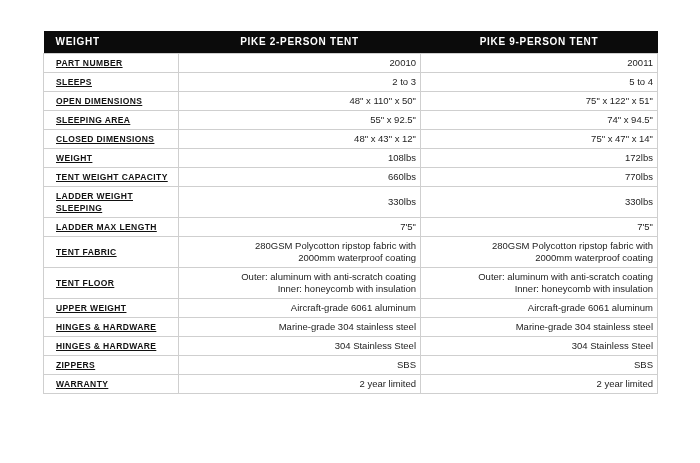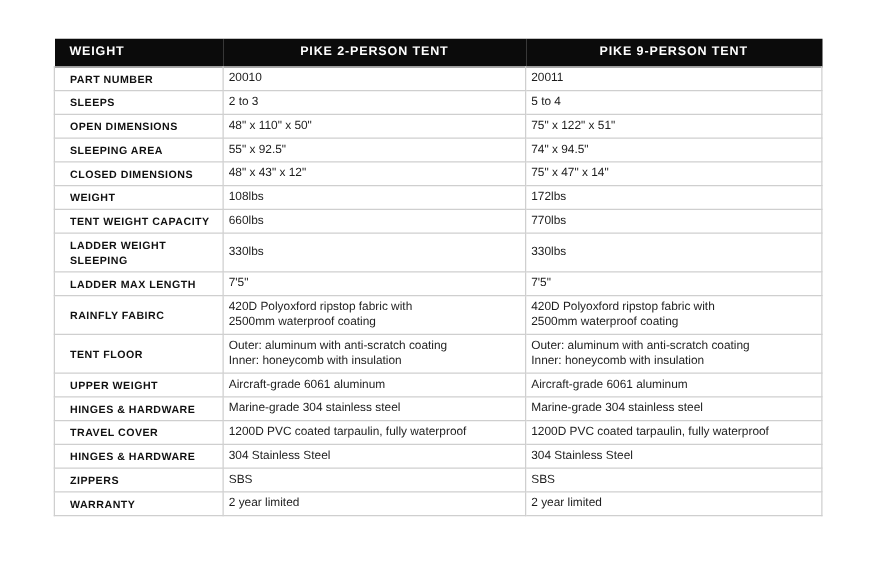--- a/index.html
+++ b/index.html
@@ -35,33 +35,34 @@
   }
   table.specs-table thead th.col-specs {
     text-align: left;
     padding-left: 12px;
   }
   table.specs-table td {
     border: 1px solid #cfcfcf;
     color: #1d1d1d;
     font-size: 9.5px;
     line-height: 12px;
-    text-align: left;
+    text-align: right;
     vertical-align: middle;
     padding: 3px 4px;
     white-space: pre-line;
   }
   table.specs-table td.label-cell {
     text-align: left;
     padding-left: 12px;
     font-weight: bold;
     font-size: 8.5px;
     letter-spacing: 0.4px;
     color: #111111;
     white-space: normal;
+    text-decoration: underline;
   }
 </style>
 </head>
 <body>
 
 <div class="canvas">
   <table class="specs-table">
     <colgroup>
       <col style="width:135px">
       <col style="width:242px">
@@ -114,47 +115,42 @@
           <td class="label-cell">LADDER WEIGHT SLEEPING</td>
           <td>330lbs</td>
           <td>330lbs</td>
         </tr>
         <tr>
           <td class="label-cell">LADDER MAX LENGTH</td>
           <td>7'5"</td>
           <td>7'5"</td>
         </tr>
         <tr>
-          <td class="label-cell">RAINFLY FABIRC</td>
-          <td>420D Polyoxford ripstop fabric with
-2500mm waterproof coating</td>
-          <td>420D Polyoxford ripstop fabric with
-2500mm waterproof coating</td>
+          <td class="label-cell">TENT FABRIC</td>
+          <td>280GSM Polycotton ripstop fabric with
+2000mm waterproof coating</td>
+          <td>280GSM Polycotton ripstop fabric with
+2000mm waterproof coating</td>
         </tr>
         <tr>
           <td class="label-cell">TENT FLOOR</td>
           <td>Outer: aluminum with anti-scratch coating
 Inner: honeycomb with insulation</td>
           <td>Outer: aluminum with anti-scratch coating
 Inner: honeycomb with insulation</td>
         </tr>
         <tr>
           <td class="label-cell">UPPER WEIGHT</td>
           <td>Aircraft-grade 6061 aluminum</td>
           <td>Aircraft-grade 6061 aluminum</td>
         </tr>
         <tr>
           <td class="label-cell">HINGES &amp; HARDWARE</td>
           <td>Marine-grade 304 stainless steel</td>
           <td>Marine-grade 304 stainless steel</td>
-        </tr>
-        <tr>
-          <td class="label-cell">TRAVEL COVER</td>
-          <td>1200D PVC coated tarpaulin, fully waterproof</td>
-          <td>1200D PVC coated tarpaulin, fully waterproof</td>
         </tr>
         <tr>
           <td class="label-cell">HINGES &amp; HARDWARE</td>
           <td>304 Stainless Steel</td>
           <td>304 Stainless Steel</td>
         </tr>
         <tr>
           <td class="label-cell">ZIPPERS</td>
           <td>SBS</td>
           <td>SBS</td>

